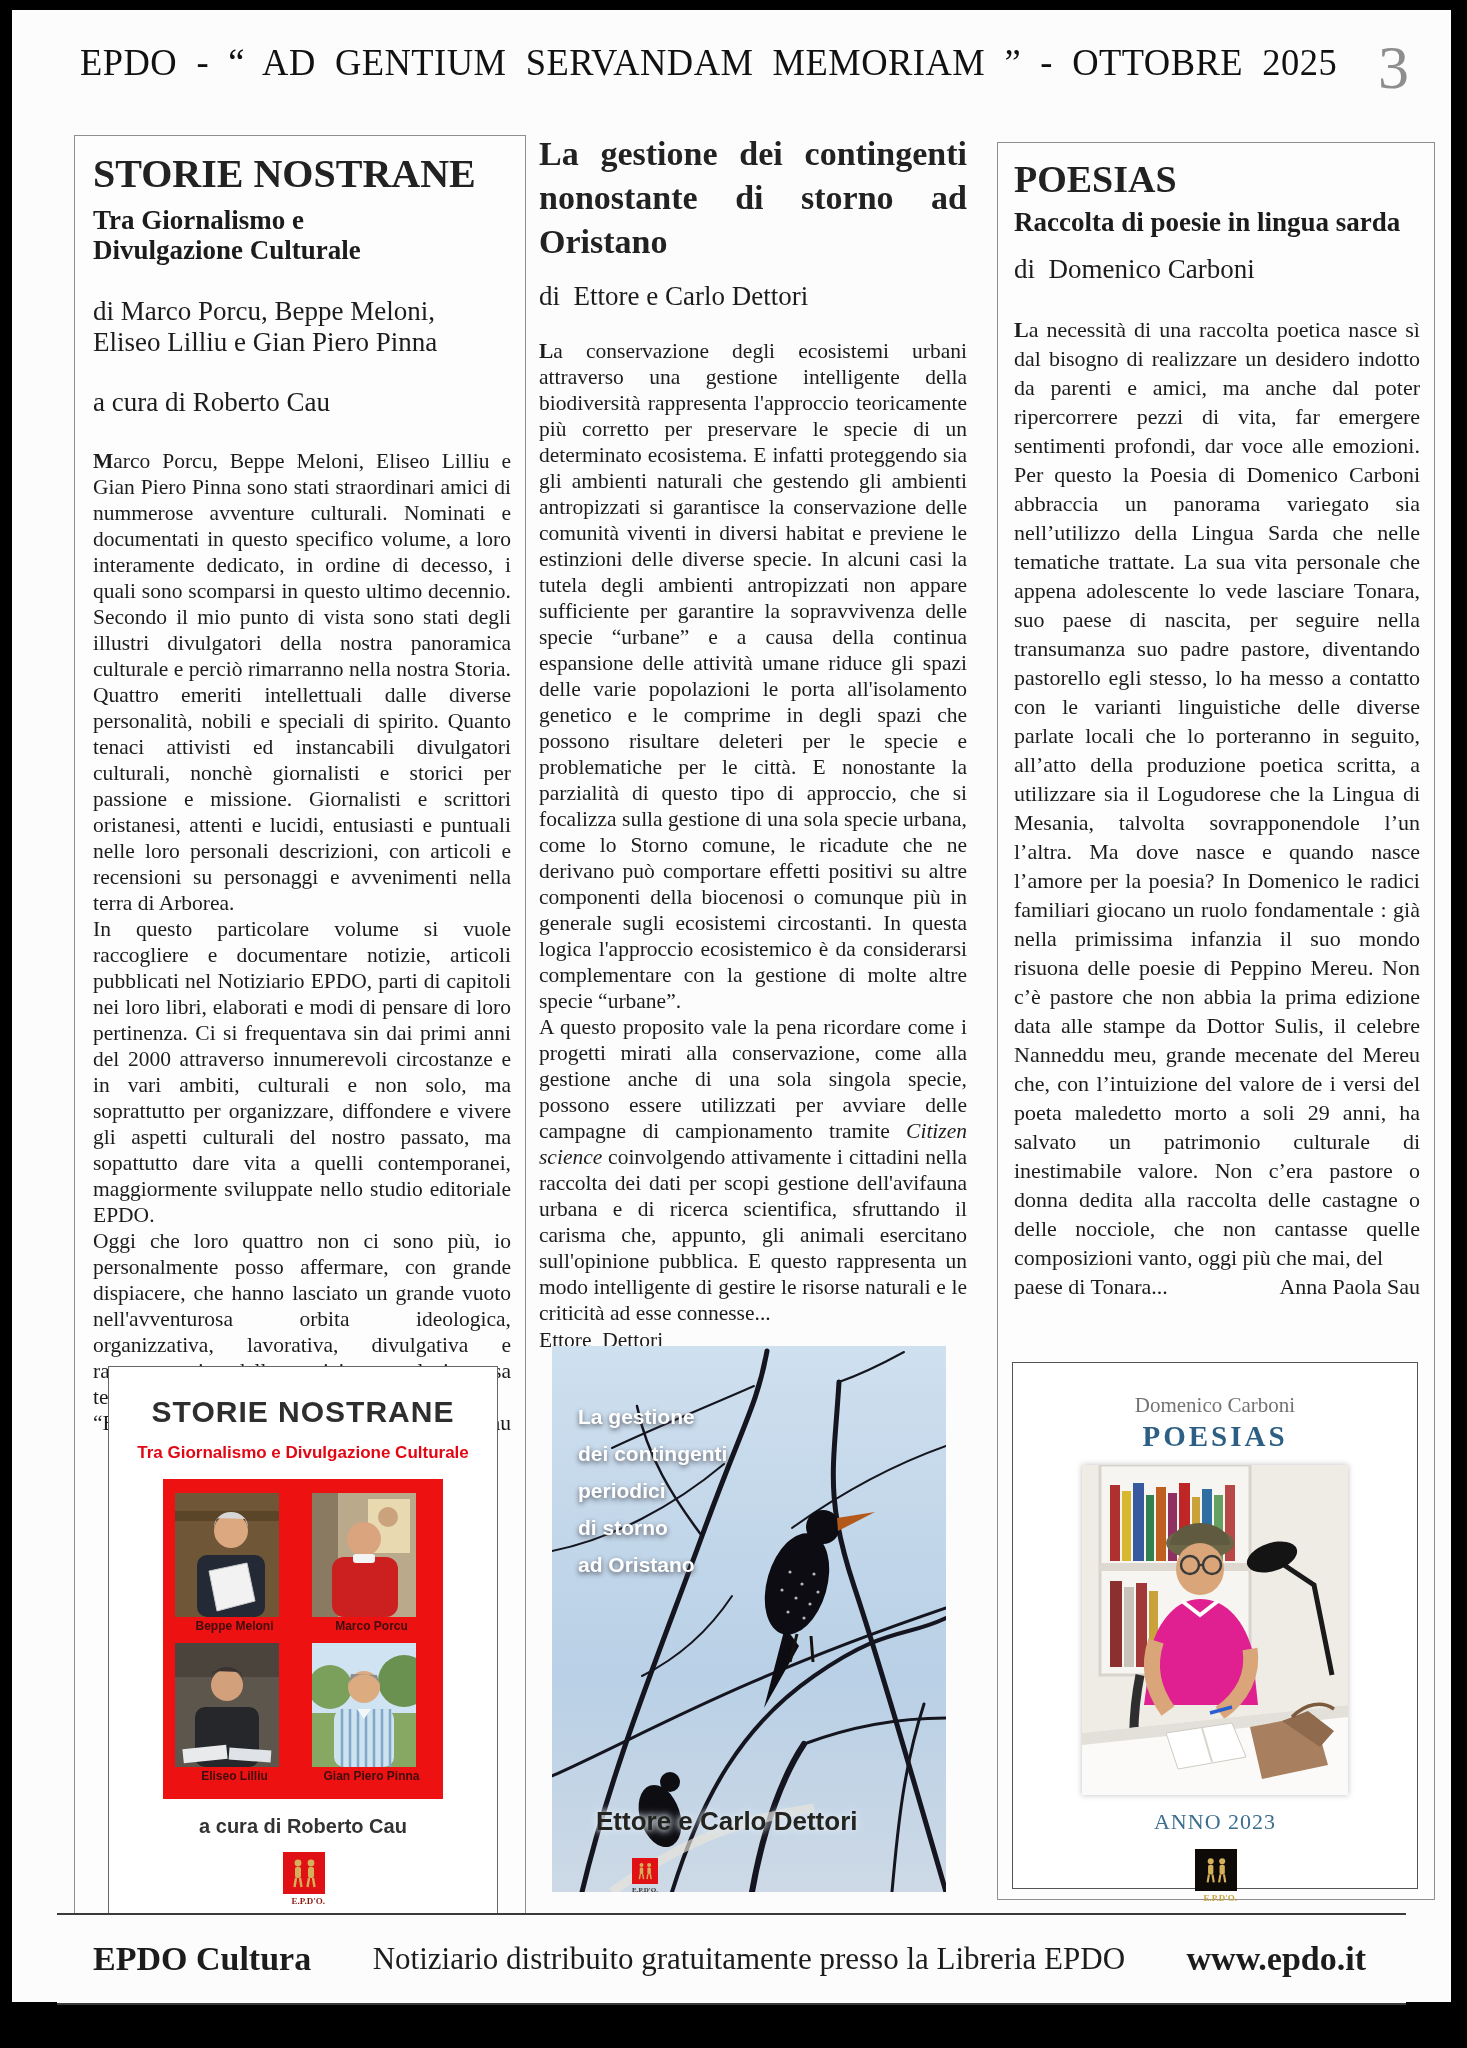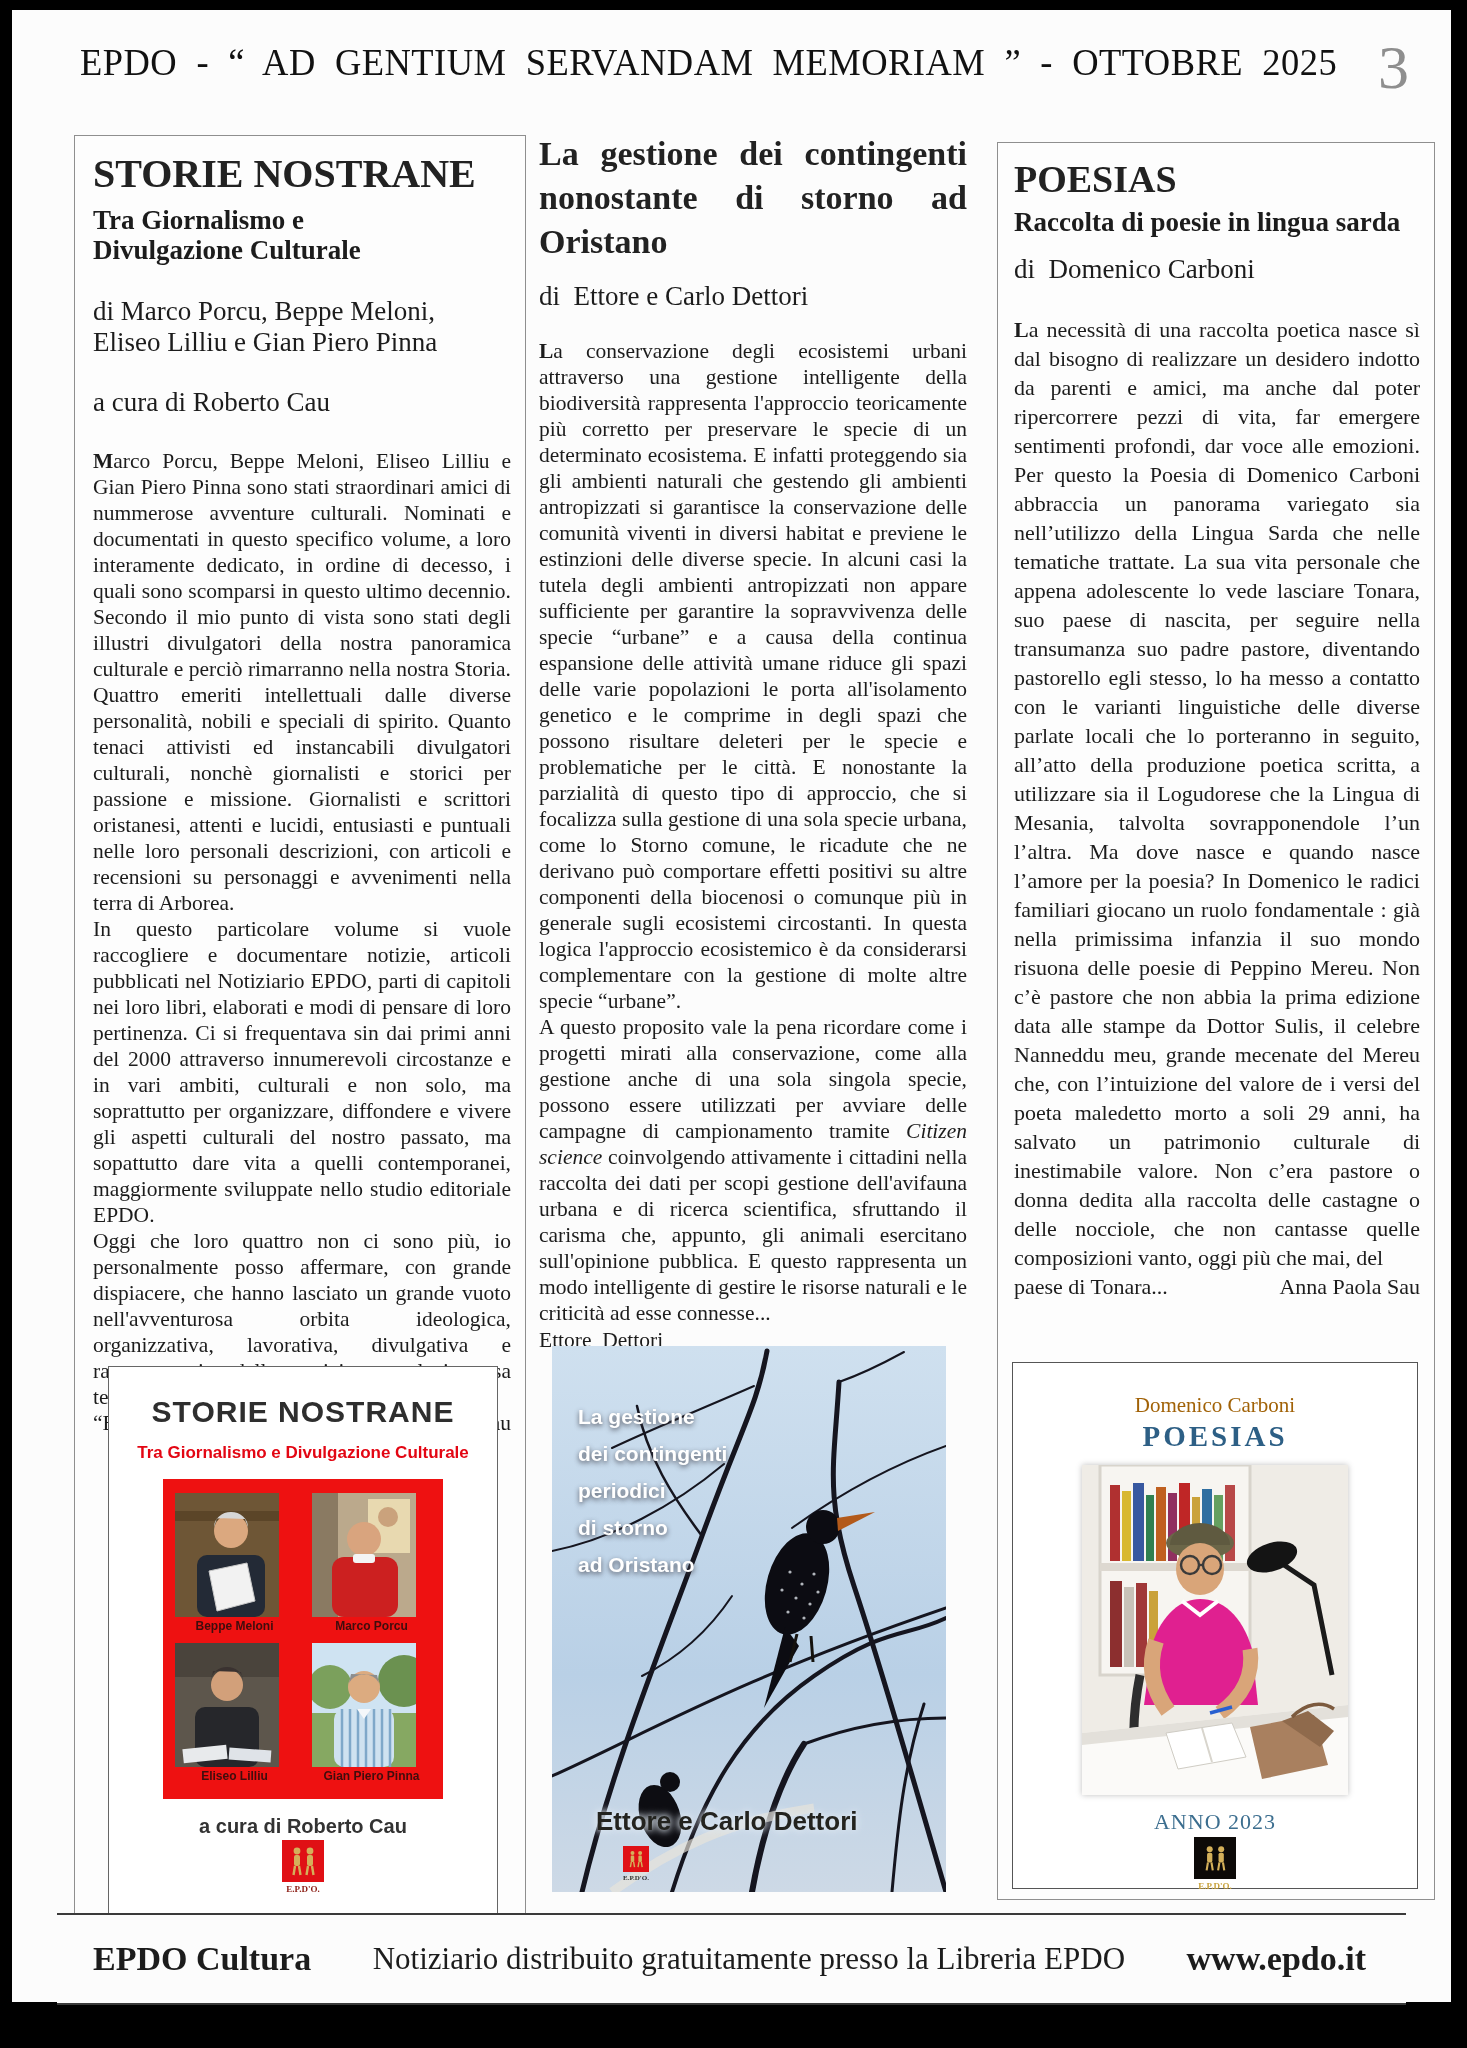--- a/index.html
+++ b/index.html
@@ -43,21 +43,21 @@
   .cover1{position:absolute;left:96px;top:1356px;width:390px;height:600px;
     box-sizing:border-box;border:1px solid #666;background:#fff;text-align:center;
     font-family:"Liberation Sans", sans-serif;}
   .c1-title{font-size:30px;font-weight:bold;letter-spacing:1px;color:#2e2e2e;margin-top:28px;}
   .c1-sub{font-size:17px;font-weight:bold;color:#e30613;margin-top:14px;}
   .c1-panel{width:256px;margin:16px auto 0;background:#ee1111;padding:14px 12px 10px;
     display:grid;grid-template-columns:1fr 1fr;gap:4px 18px;}
   .c1-photo{width:104px;height:124px;display:block;}
   .c1-name{font-size:12px;font-weight:bold;color:#3f0d0d;margin:2px 0 6px;}
   .c1-curator{font-size:20px;font-weight:bold;color:#333;margin-top:16px;}
-  .epdo-logo{width:44px;margin:2px auto 0;display:flex;flex-direction:column;align-items:center;}
+  .epdo-logo{width:44px;margin:14px auto 0;display:flex;flex-direction:column;align-items:flex-end;}
   .epdo-box{width:42px;height:42px;display:flex;align-items:center;justify-content:center;}
   .epdo-red{background:#e01015;}
   .epdo-black{background:#0d0a08;}
   .logo-label{font-size:9px;font-weight:bold;margin-top:2px;font-family:"Liberation Serif",serif;}
   .label-red{color:#8b1b12;}
   .label-gold{color:#c8a23c;}
   .label-dark{color:#2e2e2e;}
 
   
   .cover2{position:absolute;left:540px;top:1336px;width:394px;height:546px;overflow:hidden;}
@@ -68,21 +68,21 @@
   .c2-authors{position:absolute;left:44px;top:460px;font-family:"Liberation Sans",sans-serif;
     font-weight:bold;font-size:26px;color:#23231f;
     text-shadow:0 0 6px #dfe8f2,0 0 10px #dfe8f2;}
   .c2-logo{position:absolute;left:62px;top:498px;}
   .c2-logo .epdo-box{width:26px;height:26px;}
   .c2-logo .logo-label{font-size:7px;}
 
   
   .cover3{position:absolute;left:1000px;top:1352px;width:406px;height:527px;
     box-sizing:border-box;border:1px solid #555;background:#fff;text-align:center;}
-  .c3-author{font-size:21px;color:#a16207;margin-top:30px;}
+  .c3-author{font-size:21px;color:#737373;margin-top:30px;}
   .c3-title{font-size:29px;font-weight:bold;letter-spacing:3px;color:#2d5f85;margin-top:2px;}
   .c3-photo{width:266px;height:330px;margin:12px auto 0;display:block;box-shadow:0 0 6px rgba(0,0,0,.25);}
   .c3-year{font-size:22px;color:#3c6e8f;letter-spacing:1px;margin-top:14px;}
 
   
   .footer{position:absolute;left:45px;right:45px;top:1903px;height:88px;
     border-top:2px solid #3a3a3a;border-bottom:2px solid #3a3a3a;
     display:flex;align-items:center;background:#fcfcfc;}
   .f-brand{font-size:34px;font-weight:bold;margin-left:36px;}
   .f-text{font-size:31px;flex:1;text-align:center;}

